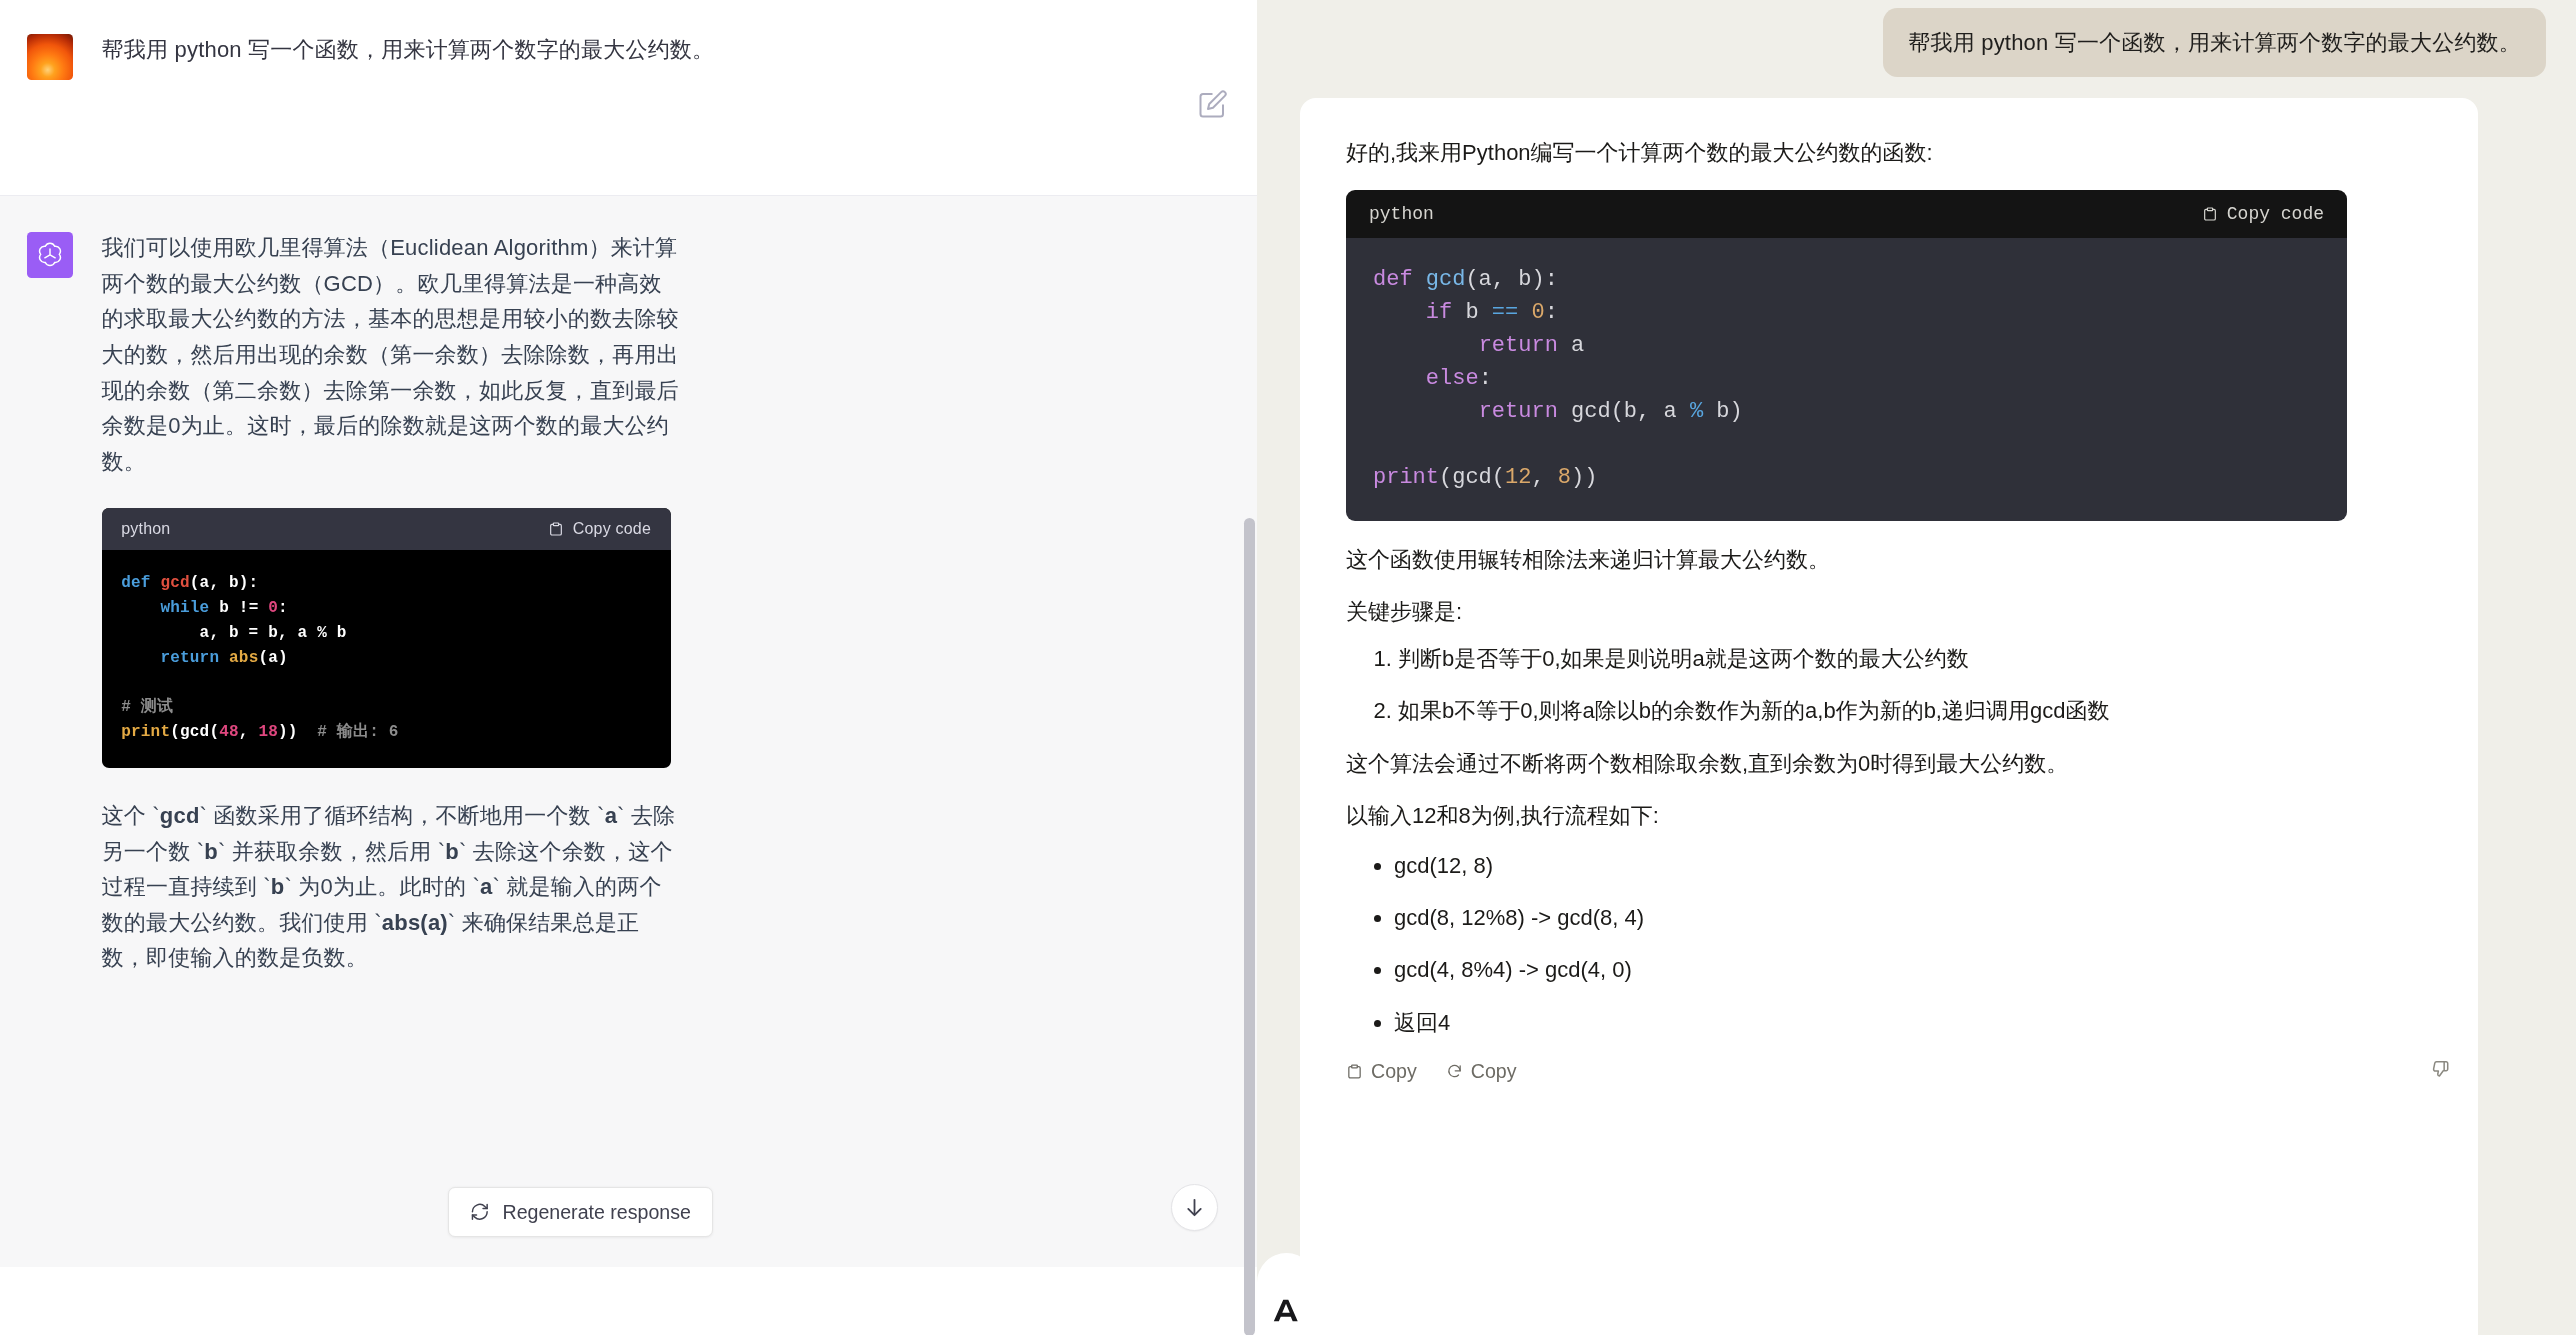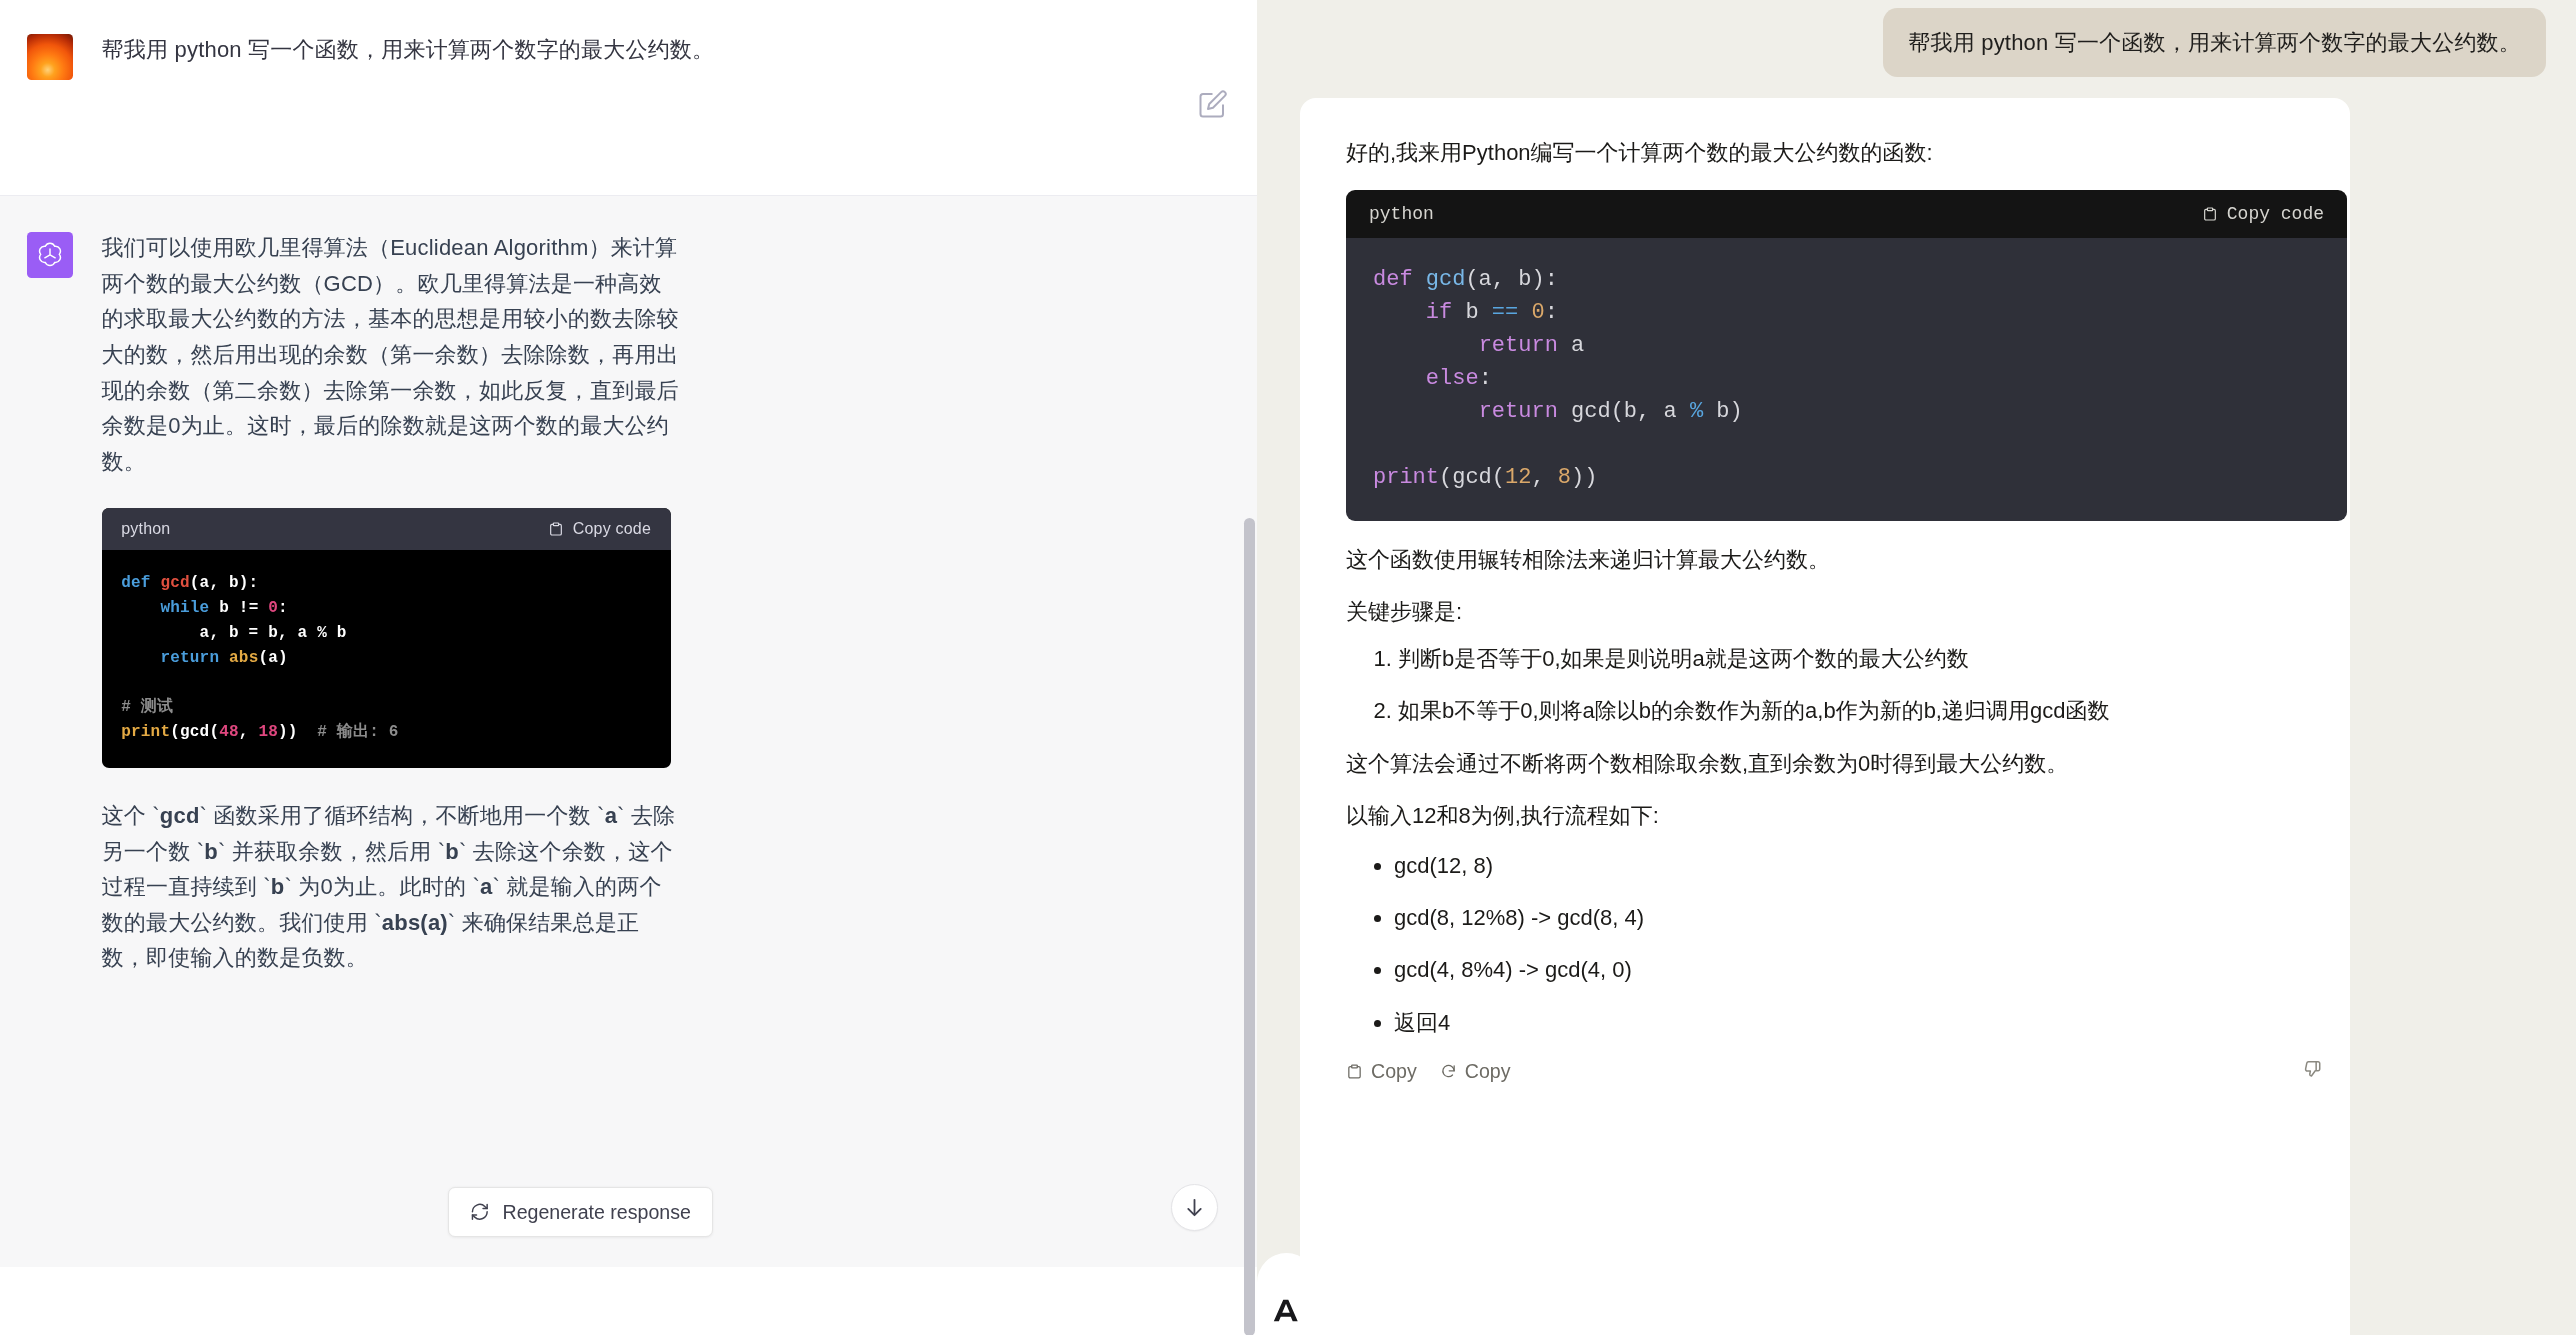--- a/index.html
+++ b/index.html
@@ -151,21 +151,21 @@
     border-radius: 14.3px;
     padding: 18px 25px;
     font-size: 22px;
     line-height: 1.5;
     color: #1f1e1c;
     letter-spacing: 0.2px;
   }
   .r-card {
     position: absolute;
     left: 43px; top: 98px;
-    width: 1050px;
+    width: 1178px;
     background: #ffffff;
     border-radius: 16px 16px 0 0;
     padding: 39px 28px 0 46px;
     height: 1237px;
     overflow: hidden;
   }
   .r-text {
     font-size: 22px;
     line-height: 1.45;
     color: #1b1a18;
@@ -212,21 +212,21 @@
   .r-list-ol li, .r-list-ul li {
     font-size: 22px; line-height: 1.4; color: #1b1a18;
     margin-bottom: 21.4px;
   }
   .r-list-ol li::marker { font-size: 22px; }
 
   .r-footer {
     display: flex; align-items: center; justify-content: space-between;
     margin-top: 19.6px;
   }
-  .r-actions { display: flex; align-items: flex-start; gap: 23px; }
+  .r-actions { display: flex; align-items: flex-start; gap: 29px; }
   .r-action {
     display: flex; align-items: center; gap: 8px;
     font-size: 19.6px; color: #6d6b64;
   }
   .r-action svg { width: 17px; height: 19px; }
   .r-thumb svg { width: 21.4px; height: 21.4px; color: #8b8981; }
 
   .claude-logo {
     position: absolute;
     left: 1257px; bottom: 0;

